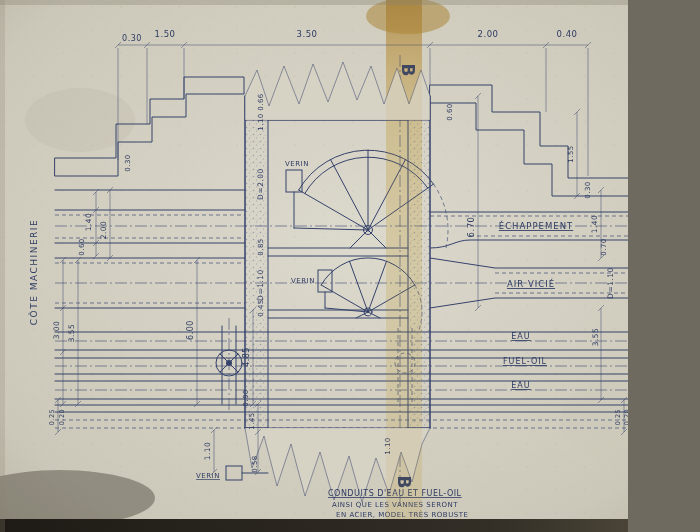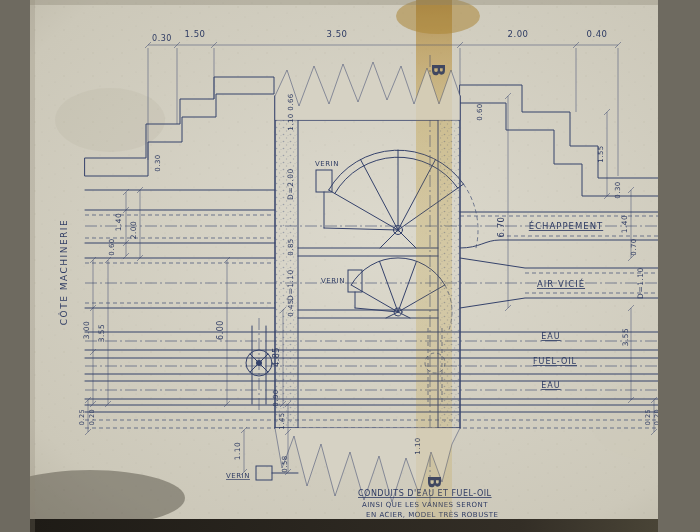--- a/index.html
+++ b/index.html
@@ -1,16 +1,16 @@
 <!DOCTYPE html>
 <html><head>
 <meta charset="utf-8">
 <style>
   html,body{margin:0;padding:0;background:#6e6a60;}
-  .stage{position:relative;width:628px;height:532px;overflow:hidden;font-family:"DejaVu Sans",sans-serif;padding-left:30px;}
+  .stage{position:relative;width:628px;height:532px;overflow:hidden;font-family:"DejaVu Sans",sans-serif;}
   svg{display:block;}
   .ink{stroke:#35426b;fill:none;stroke-width:1;stroke-linecap:round;}
   .ink2{stroke:#35426b;fill:none;stroke-width:1.5;stroke-linecap:round;}
   .thin{stroke:#35426b;fill:none;stroke-width:0.6;opacity:.8;}
   .cl{stroke:#3a4870;fill:none;stroke-width:0.7;stroke-dasharray:12 3 2 3;opacity:.85;}
   .dash{stroke:#3a4870;fill:none;stroke-width:0.8;stroke-dasharray:4 3;opacity:.85;}
   .ink-text{fill:#2e3b63;}
   .u{text-decoration:underline;}
 </style>
 </head>

